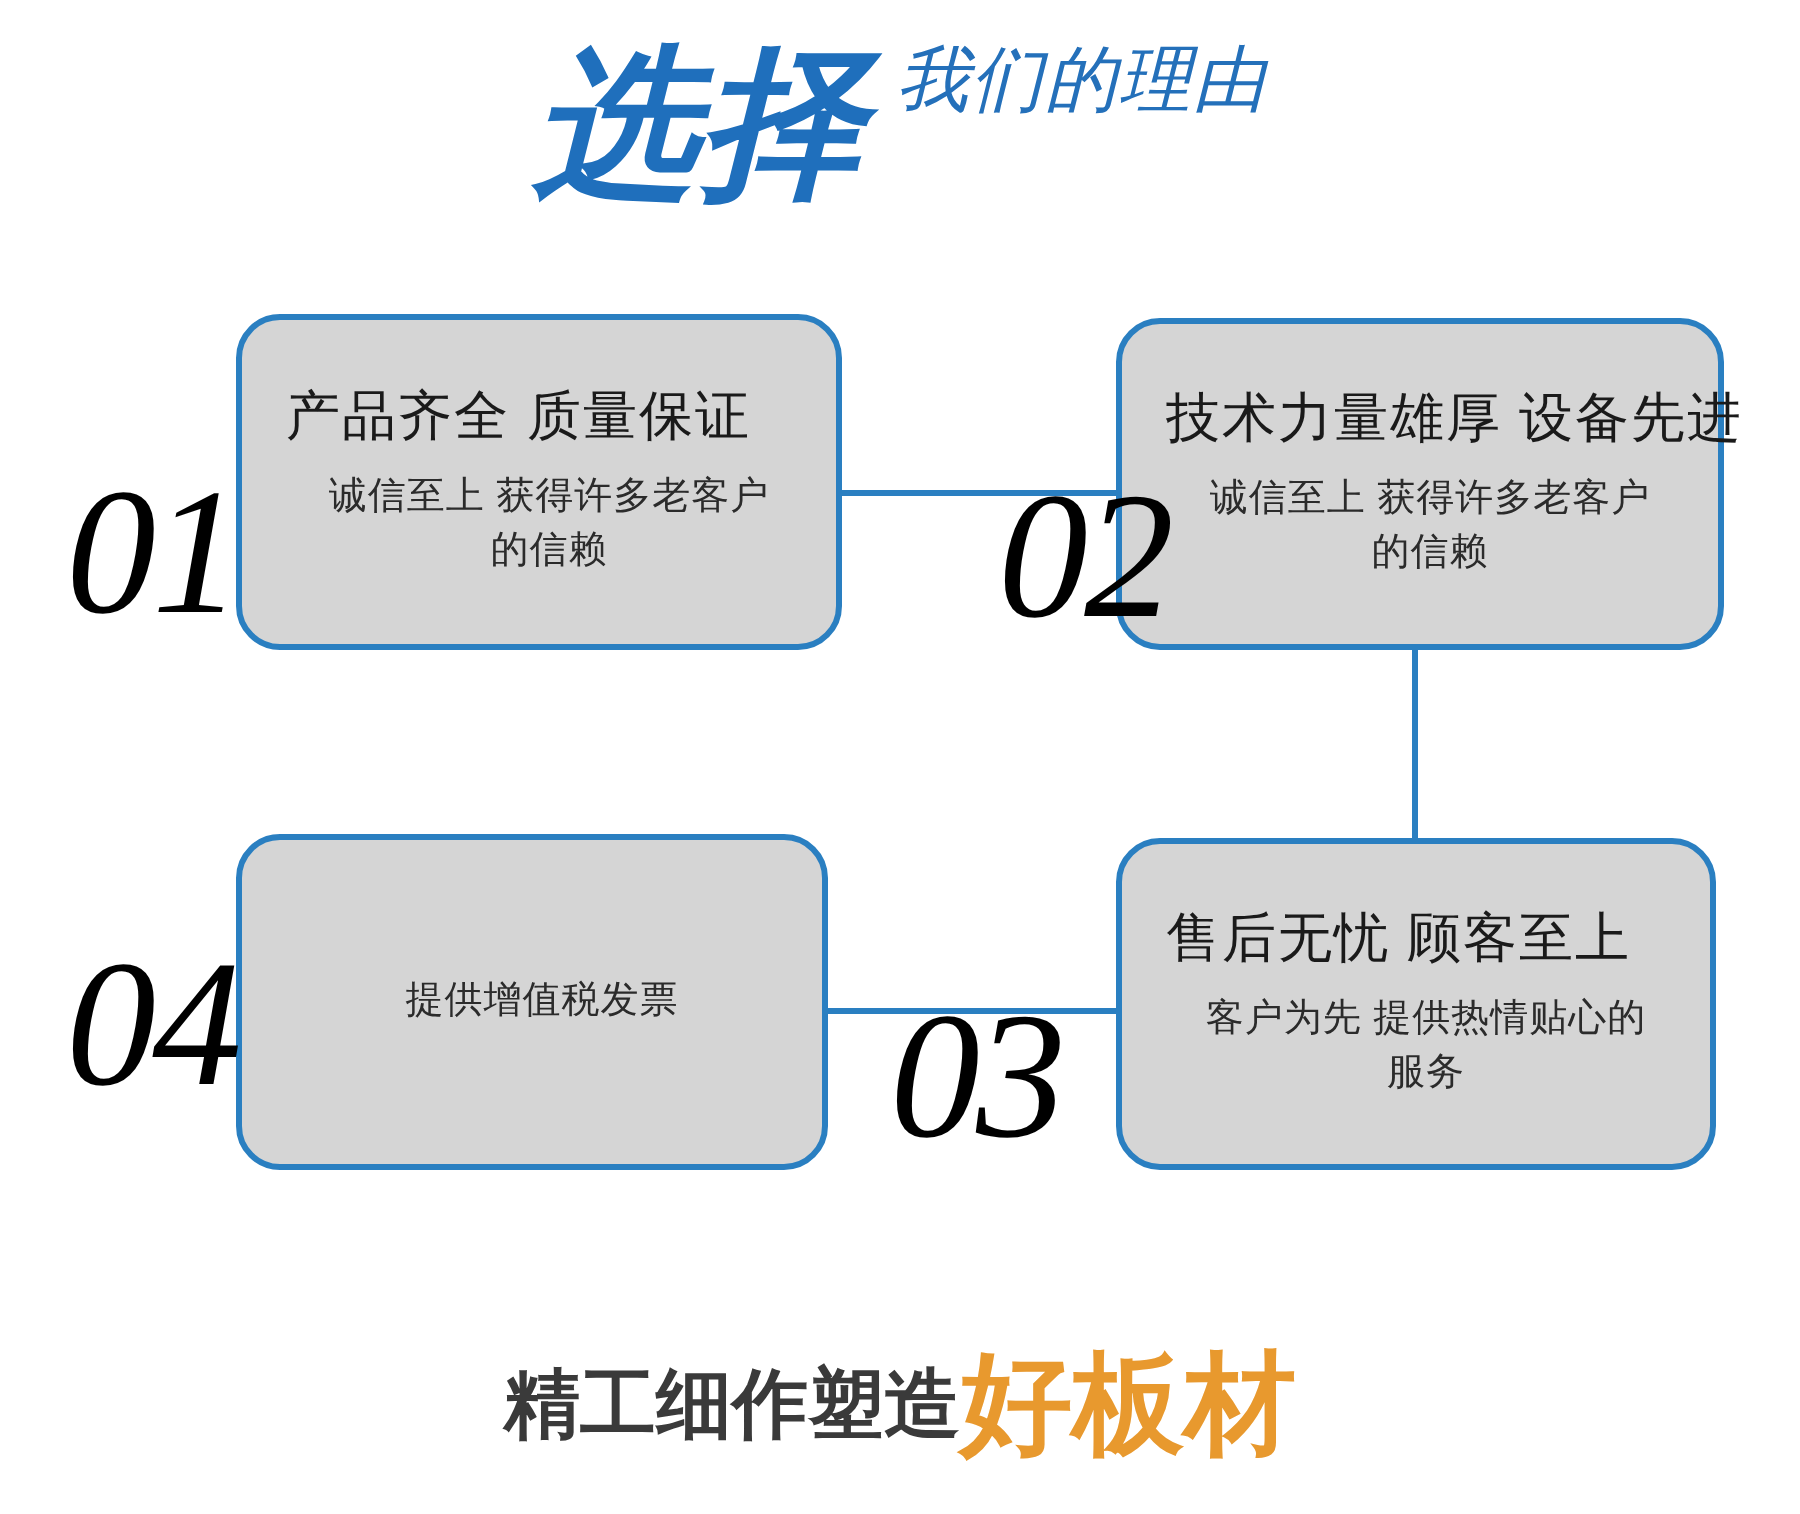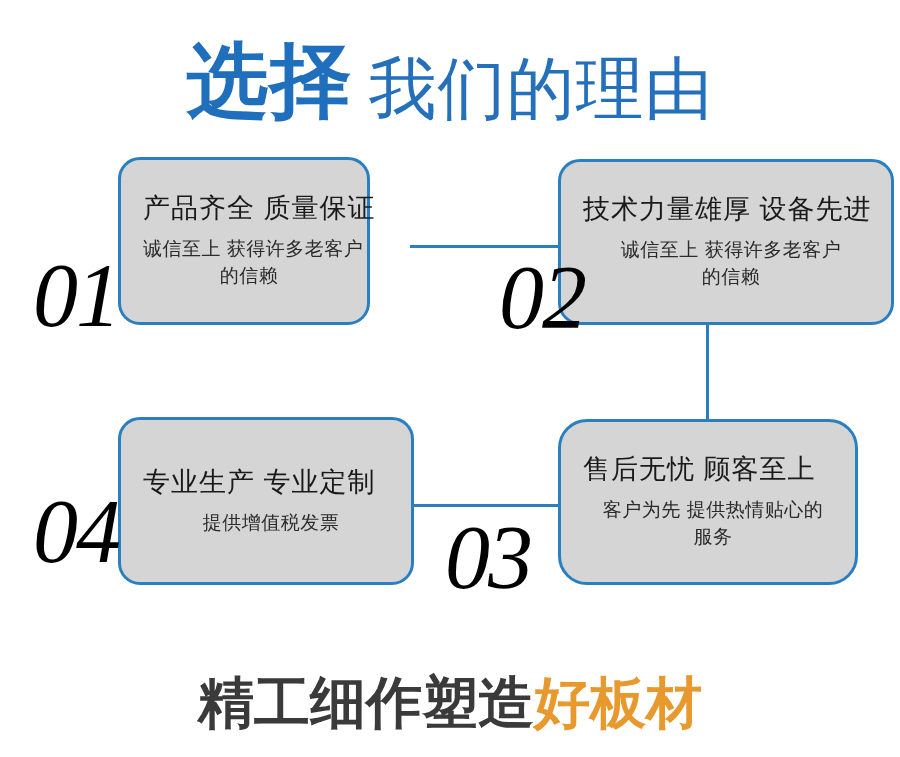--- a/index.html
+++ b/index.html
@@ -16,33 +16,34 @@
   }
 
   
   .header {
     position: absolute;
     left: 0;
     top: 22px;
     width: 900px;
     height: 100px;
     display: flex;
-    align-items: flex-end;
+    align-items: flex-start;
     justify-content: center;
+    font-style: italic;
   }
   .header-main {
     font-size: 82px;
     font-weight: bold;
     color: #1f6fbc;
     letter-spacing: 1px;
     line-height: 1;
     font-family: "DejaVu Sans", "Liberation Sans", sans-serif;
   }
   .header-sub {
-    font-size: 68px;
+    font-size: 36px;
     font-weight: normal;
     color: #2470ba;
     margin-left: 16px;
     line-height: 1;
     letter-spacing: 1px;
     font-family: "Liberation Sans", "DejaVu Sans", sans-serif;
   }
 
   
   .conn {
@@ -84,56 +85,55 @@
     font-size: 19px;
     color: #2b2b2b;
     line-height: 1.45;
     letter-spacing: 0.5px;
     font-family: "Liberation Sans", "DejaVu Sans", sans-serif;
     text-align: center;
   }
   .card-desc .dline { display: block; white-space: nowrap; }
 
   
-  #card-01 { left: 118px; top: 157px; width: 252px; height: 168px; }
-  #card-02 { left: 558px; top: 159px; width: 336px; height: 166px; }
+  #card-01 { left: 118px; top: 157px; width: 303px; height: 168px; }
+  #card-02 { left: 558px; top: 159px; width: 304px; height: 166px; }
   #card-04 { left: 118px; top: 417px; width: 296px; height: 168px; }
-  #card-03 { left: 558px; top: 419px; width: 300px; height: 166px; border-radius: 29px; }
+  #card-03 { left: 558px; top: 419px; width: 300px; height: 166px; }
 
   
   .num {
     position: absolute;
     font-family: "Liberation Serif", "DejaVu Serif", serif;
     font-style: italic;
     font-weight: normal;
     font-size: 90px;
     color: #000000;
     line-height: 1;
     letter-spacing: -2px;
     z-index: 5;
-    margin-top: 19px;
   }
   #num-01 { left: 33px;  top: 232px; }
   #num-02 { left: 499px; top: 234px; }
   #num-04 { left: 33px;  top: 468px; }
   #num-03 { left: 445px; top: 494px; }
 
   
   .footer {
     position: absolute;
     left: 0;
     top: 668px;
     width: 900px;
     height: 70px;
     display: flex;
     align-items: center;
     justify-content: center;
   }
   .footer-dark {
-    font-size: 56px;
+    font-size: 38px;
     font-weight: bold;
     color: #3a3a3a;
     line-height: 1;
     letter-spacing: 0px;
     font-family: "Liberation Sans", "DejaVu Sans", sans-serif;
   }
   .footer-accent {
     font-size: 56px;
     font-weight: bold;
     color: #e8992e;
@@ -169,21 +169,20 @@
     <div class="card-title">技术力量雄厚 设备先进</div>
     <div class="card-desc">
       <span class="dline">诚信至上 获得许多老客户</span>
       <span class="dline">的信赖</span>
     </div>
   </div>
 </div>
 
 <div class="card" id="card-04">
   <div class="card-inner">
-    <div class="card-title">专业生产 专业定制</div>
     <div class="card-desc">
       <span class="dline">提供增值税发票</span>
     </div>
   </div>
 </div>
 
 <div class="card" id="card-03">
   <div class="card-inner">
     <div class="card-title">售后无忧 顾客至上</div>
     <div class="card-desc">

